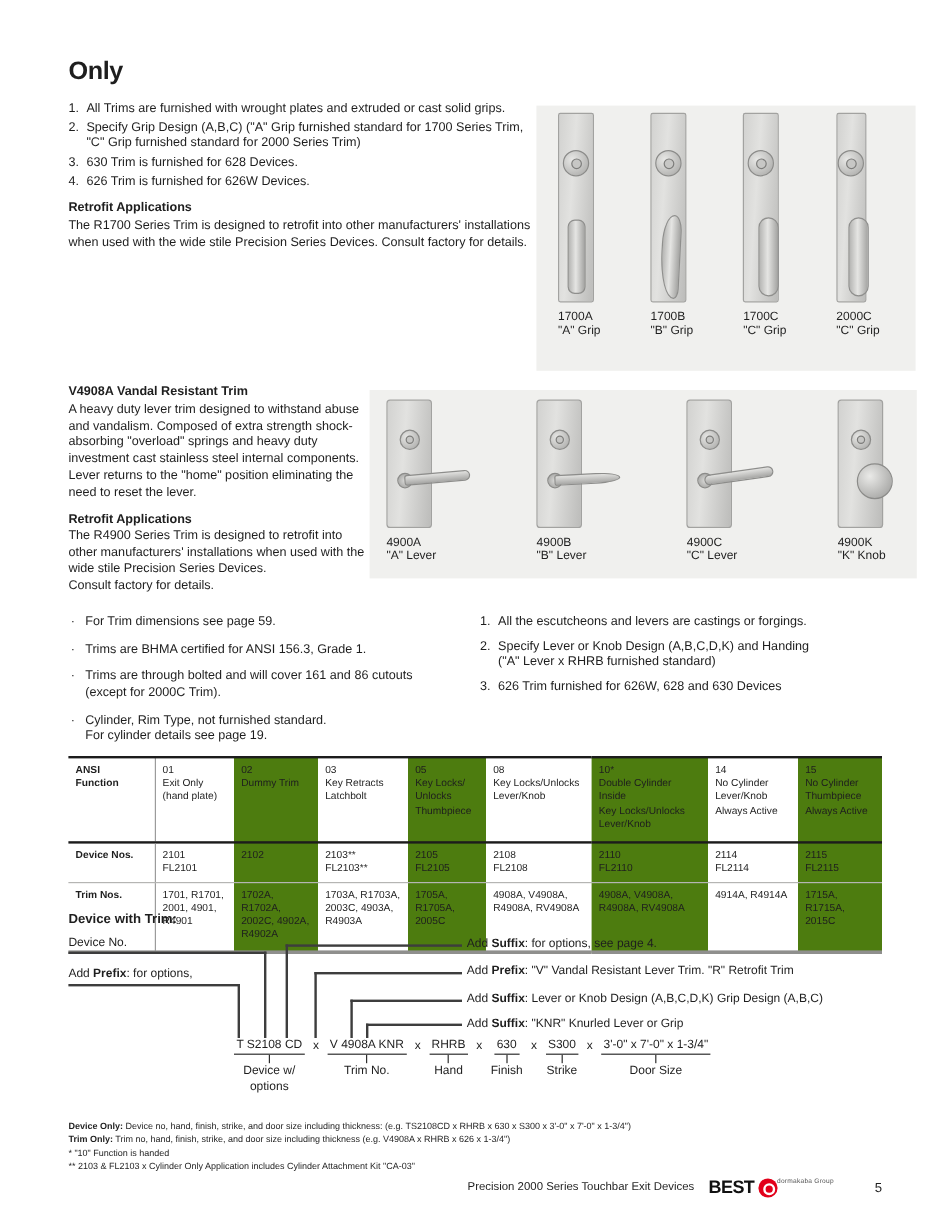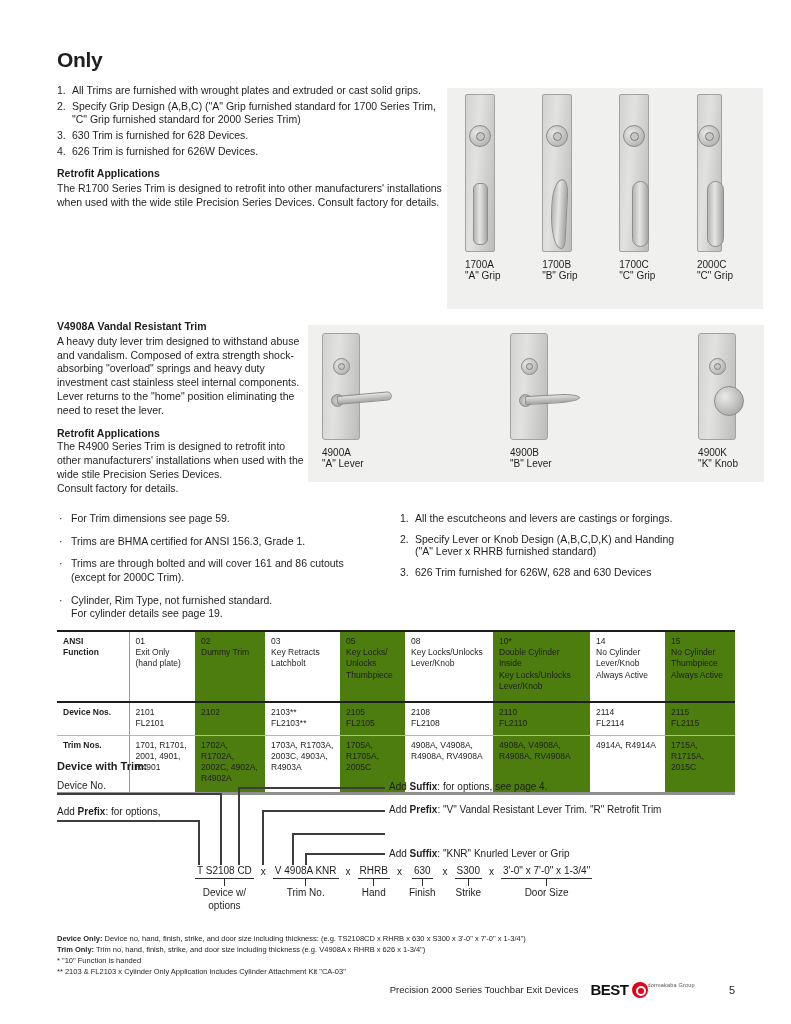--- a/index.html
+++ b/index.html
@@ -207,20 +207,31 @@
           <div class="lever lever-B"></div>
         </div>
         <div class="p-model">4900B</div>
         <div class="p-label">"B" Lever</div>
       </div>
       <div class="product">
         <div class="plate l-plate">
           <div class="cyl small">
             <div class="cyl-in"></div>
           </div>
+          <div class="hub"></div>
+          <div class="lever lever-C"></div>
+        </div>
+        <div class="p-model">4900C</div>
+        <div class="p-label">"C" Lever</div>
+      </div>
+      <div class="product">
+        <div class="plate l-plate">
+          <div class="cyl small">
+            <div class="cyl-in"></div>
+          </div>
           <div class="knob"></div>
         </div>
         <div class="p-model">4900K</div>
         <div class="p-label">"K" Knob</div>
       </div>
     </div>
 
   <div class="bullets">
       <div class="b-row">
         <span class="b-dot">·</span>
@@ -393,20 +404,21 @@
     </table>
 
   <div class="diagram">
     <div class="d-head">Device with Trim:</div>
 
     <div class="d-label dl-1"><span>Device No.</span><b></b><span></span></div>
     <div class="d-label dl-2"><span>Add </span><b>Prefix</b><span>: for options,</span></div>
 
     <div class="d-label dr dr-1"><span>Add </span><b>Suffix</b><span>: for options, see page 4.</span></div>
     <div class="d-label dr dr-2"><span>Add </span><b>Prefix</b><span>: "V" Vandal Resistant Lever Trim. "R" Retrofit Trim</span></div>
+    <div class="d-label dr dr-3"><span>Add </span><b>Suffix</b><span>: Lever or Knob Design (A,B,C,D,K) Grip Design (A,B,C)</span></div>
     <div class="d-label dr dr-4"><span>Add </span><b>Suffix</b><span>: "KNR" Knurled Lever or Grip</span></div>
 
     <div class="hline c-dev-h"></div>
     <div class="vline c-dev-v"></div>
     <div class="hline c-pre-h"></div>
     <div class="vline c-pre-v"></div>
     <div class="hline c-s1-h"></div>
     <div class="vline c-s1-v"></div>
     <div class="hline c-s2-h"></div>
     <div class="vline c-s2-v"></div>

